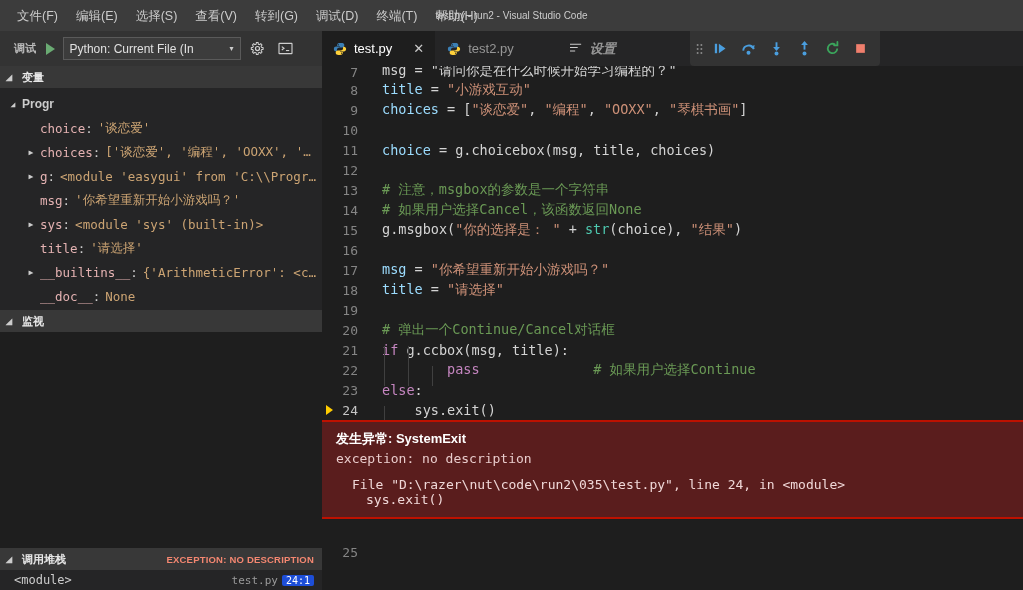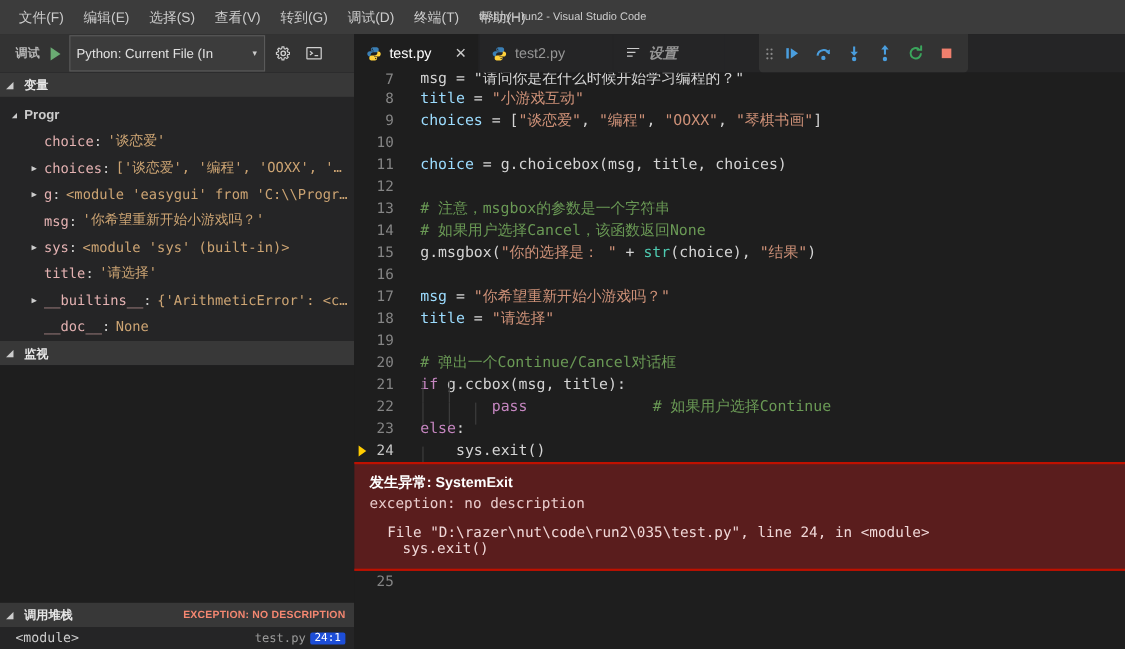--- a/index.html
+++ b/index.html
@@ -49,21 +49,21 @@
   }
   .dbg-label { color: #bbbbbb; font-size: 11px; font-weight: bold; letter-spacing: .3px; }
   .play-green {
     width: 0; height: 0;
     border-left: 9px solid #6aab73;
     border-top: 6px solid transparent;
     border-bottom: 6px solid transparent;
     margin-left: 3px;
   }
   .config-select {
-    flex: 1; height: 33px;
+    flex: 1; height: 23px;
     border: 1px solid #5a5a5a;
     background: #3c3c3c;
     color: #e0e0e0; font-size: 12px;
     display: flex; align-items: center;
     padding: 0 6px; margin-left: 2px;
     max-width: 178px; overflow: hidden; white-space: nowrap;
   }
   .config-select .caret { margin-left: auto; font-size: 8px; color: #cccccc; padding-left: 4px; }
   .tb-icon { color: #cfcfcf; display: flex; align-items: center; justify-content: center; }
 
@@ -463,18 +463,18 @@
 
       <div class="exception-widget" id="exc-widget" style="top: 354px;">
         <div class="exc-title">
           <span class="lead">发生异常: </span><span>SystemExit</span>
         </div>
         <div class="exc-sub">exception: no description</div>
         <div class="exc-trace">File "D:\razer\nut\code\run2\035\test.py", line 24, in &lt;module&gt;</div>
         <div class="exc-trace2">sys.exit()</div>
       </div>
 
-      <div class="post-exc-line" id="post-line" style="top: 453px;">
+      <div class="post-exc-line" id="post-line" style="top: 476px;">
         <div class="gutter" id="post-line-num">25</div>
       </div>
     </div>
   </div>
 </div>
 
 </body></html>

